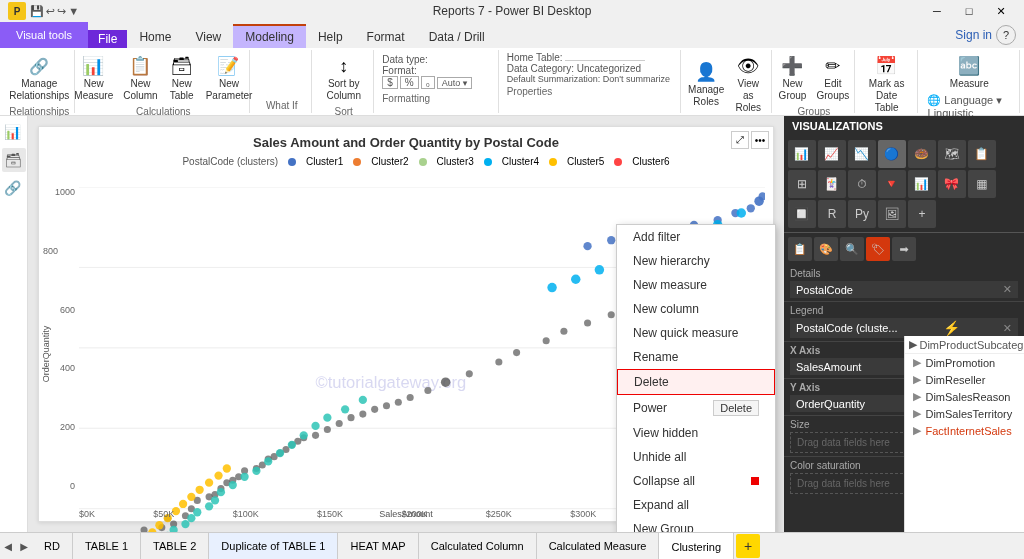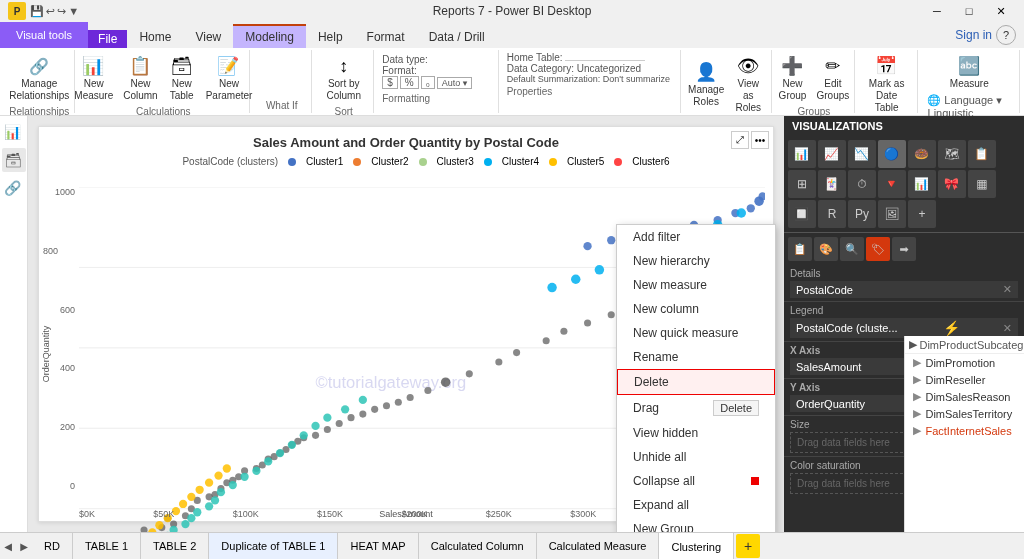--- a/index.html
+++ b/index.html
@@ -515,21 +515,21 @@
 
     <div class="context-menu">
       <div class="context-menu-item">Add filter</div>
       <div class="context-menu-item">New hierarchy</div>
       <div class="context-menu-item">New measure</div>
       <div class="context-menu-item">New column</div>
       <div class="context-menu-item">New quick measure</div>
       <div class="context-menu-item">Rename</div>
       <div class="context-menu-item highlighted" style="background:#fff0f0;border:1px solid #e00;">Delete</div>
       <div class="context-menu-item" style="display:flex;align-items:center;">
-        <span>Drag</span>
+        <span>Power</span>
         <span class="delete-tooltip" style="margin-left:8px;background:#f5f5f5;border:1px solid #ccc;padding:1px 6px;font-size:11px;">Delete</span>
       </div>
       <div class="context-menu-item">View hidden</div>
       <div class="context-menu-item">Unhide all</div>
       <div class="context-menu-item" style="display:flex;align-items:center;justify-content:space-between;">
         <span>Collapse all</span>
         <span style="width:8px;height:8px;background:#e00;display:inline-block;margin-left:4px;"></span>
       </div>
       <div class="context-menu-item">Expand all</div>
       <div class="context-menu-item">New Group</div>

